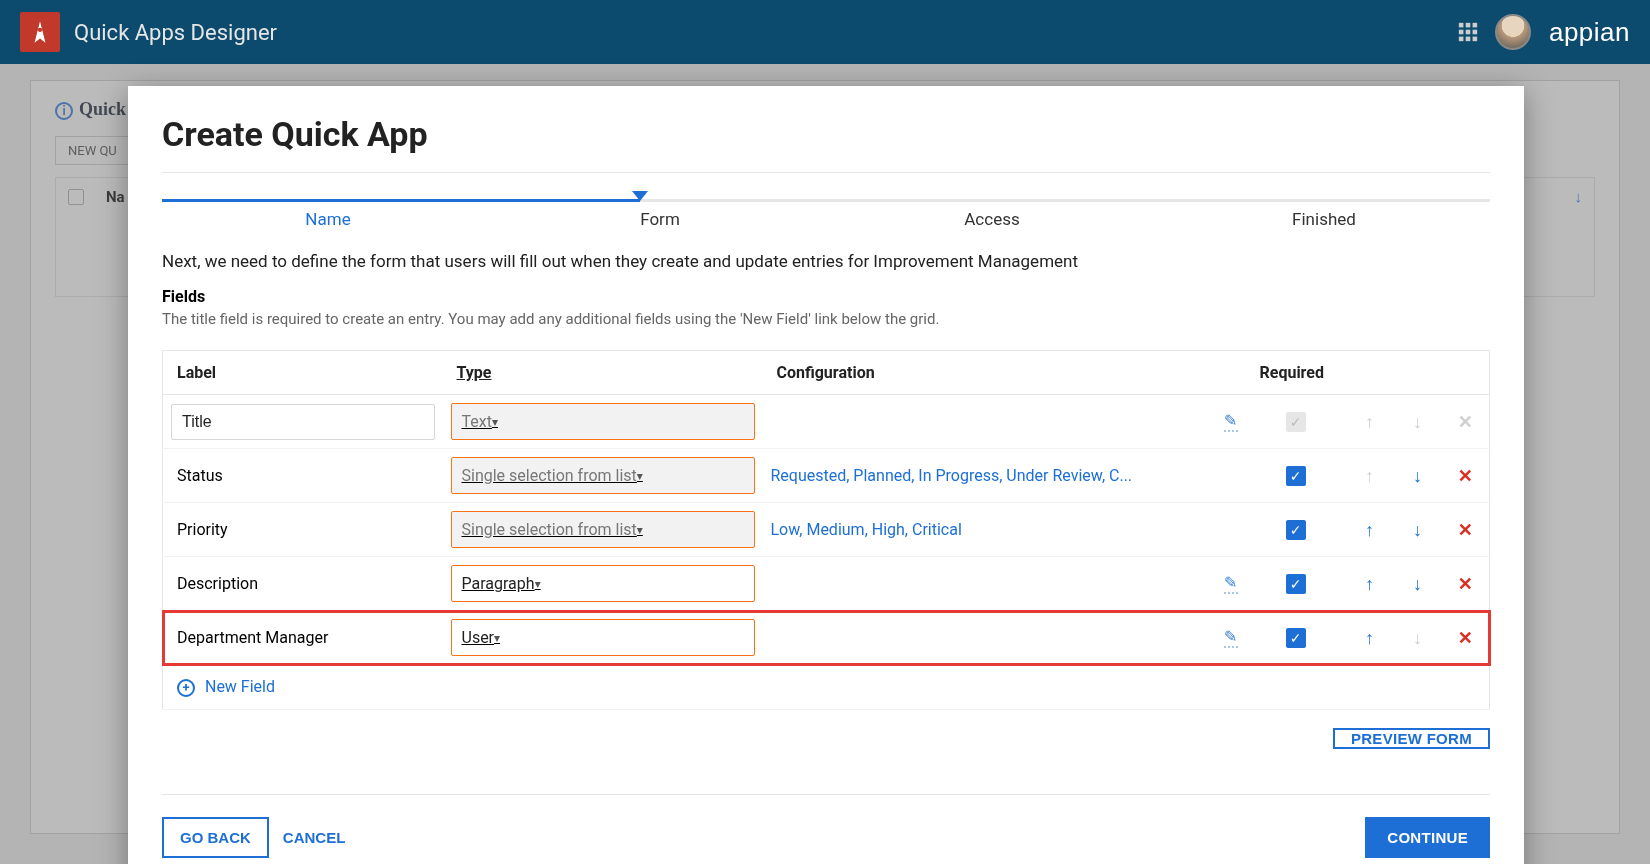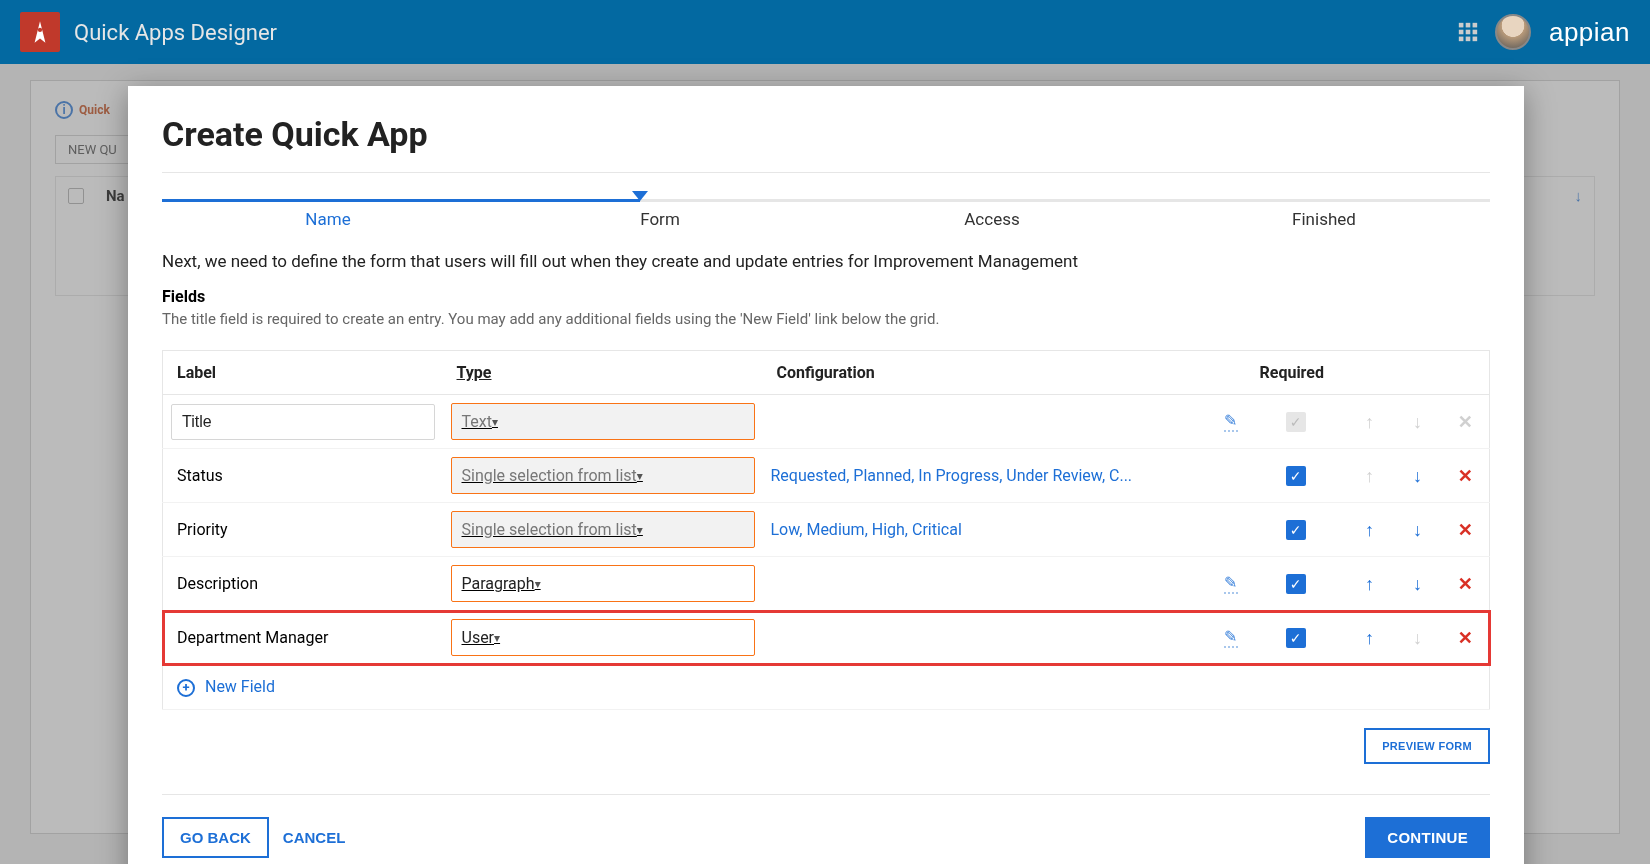--- a/index.html
+++ b/index.html
@@ -6,21 +6,21 @@
   body {
     font-family: -apple-system, "Segoe UI", Roboto, "Helvetica Neue", Arial, sans-serif;
     background: #f0f0f0;
     width: 1650px;
     height: 864px;
     overflow: hidden;
     position: relative;
   }
   .topbar {
     height: 64px;
-    background: #0369a1;
+    background: #0c4a6e;
     color: #fff;
     display: flex;
     align-items: center;
     padding: 0 20px;
   }
   .brand-logo {
     width: 40px; height: 40px;
     background: #c0392b;
     display: flex; align-items:center; justify-content:center;
     margin-right: 14px;
@@ -36,21 +36,21 @@
     margin-right: 18px;
   }
   .appian-word { font-family: Arial, sans-serif; font-size: 26px; letter-spacing: 0.5px; color:#fff; font-weight:300; }
   .bg-panel {
     position: absolute;
     top: 80px; left: 30px; right: 30px; bottom: 30px;
     background: #fff;
     border: 1px solid #ccc;
     padding: 18px 24px;
   }
-  .bg-title { font-size: 12px; font-weight:700; color:#c2410c; margin-left:24px; }
+  .bg-title { font-size: 18px; font-weight:700; color:#0f172a; margin-left:24px;font-family:Liberation Serif, serif; }
   .bg-newbtn {
     margin-top: 16px;
     display:inline-block;
     border:1px solid #ccc;
     padding: 6px 12px;
     font-size: 13px;
     color:#444;
     background:#fff;
   }
   .bg-table {
@@ -137,21 +137,21 @@
     outline-offset: -2px;
   }
   .new-field-row td { padding:12px 14px; }
   .new-field-link { color:#1d6fd6; font-size:16px; }
   .plus-circ {
     display:inline-flex; width:18px; height:18px; border-radius:50%; border:2px solid #1d6fd6;
     align-items:center; justify-content:center; font-size:13px; margin-right:6px; color:#1d6fd6; font-weight:700;
   }
   .preview-btn {
     float:right; margin-top:18px; border:2px solid #1d6fd6; color:#1d6fd6;
-    background:#fff; padding:10px 16px; font-size:11px; font-weight:700; letter-spacing:0.3px;
+    background:#fff; padding:0 16px; font-size:15px; font-weight:700; letter-spacing:0.3px;
   }
   .modal-footer { clear:both; border-top:1px solid #e6e6e6; margin-top:84px; padding-top:22px; display:flex; align-items:center; }
   .btn-outline {
     border:2px solid #1d6fd6; color:#1d6fd6; background:#fff;
     padding:10px 16px; font-size:15px; font-weight:700; margin-right:14px;
   }
   .btn-link { color:#1d6fd6; font-size:15px; font-weight:700; background:none; border:none; }
   .btn-primary {
     margin-left:auto; background:#1d6fd6; color:#fff; border:none;
     padding:12px 22px; font-size:15px; font-weight:700; letter-spacing:0.3px;

